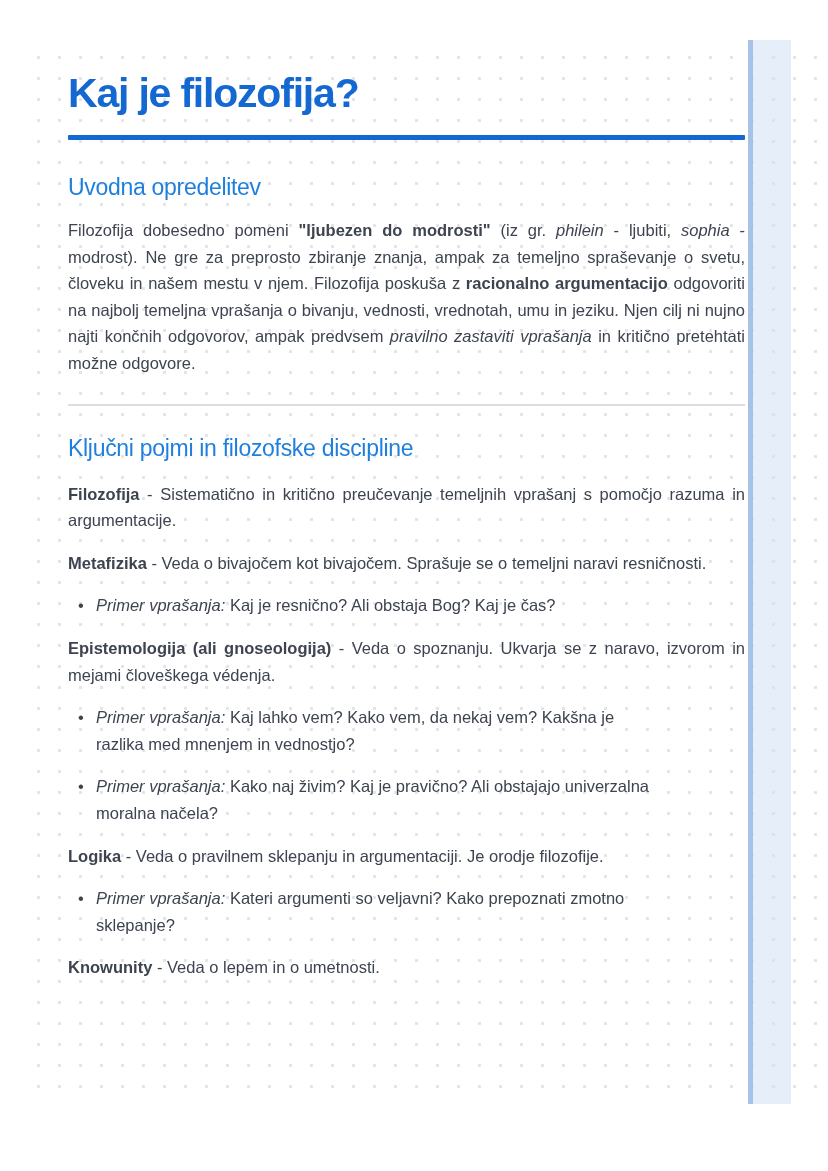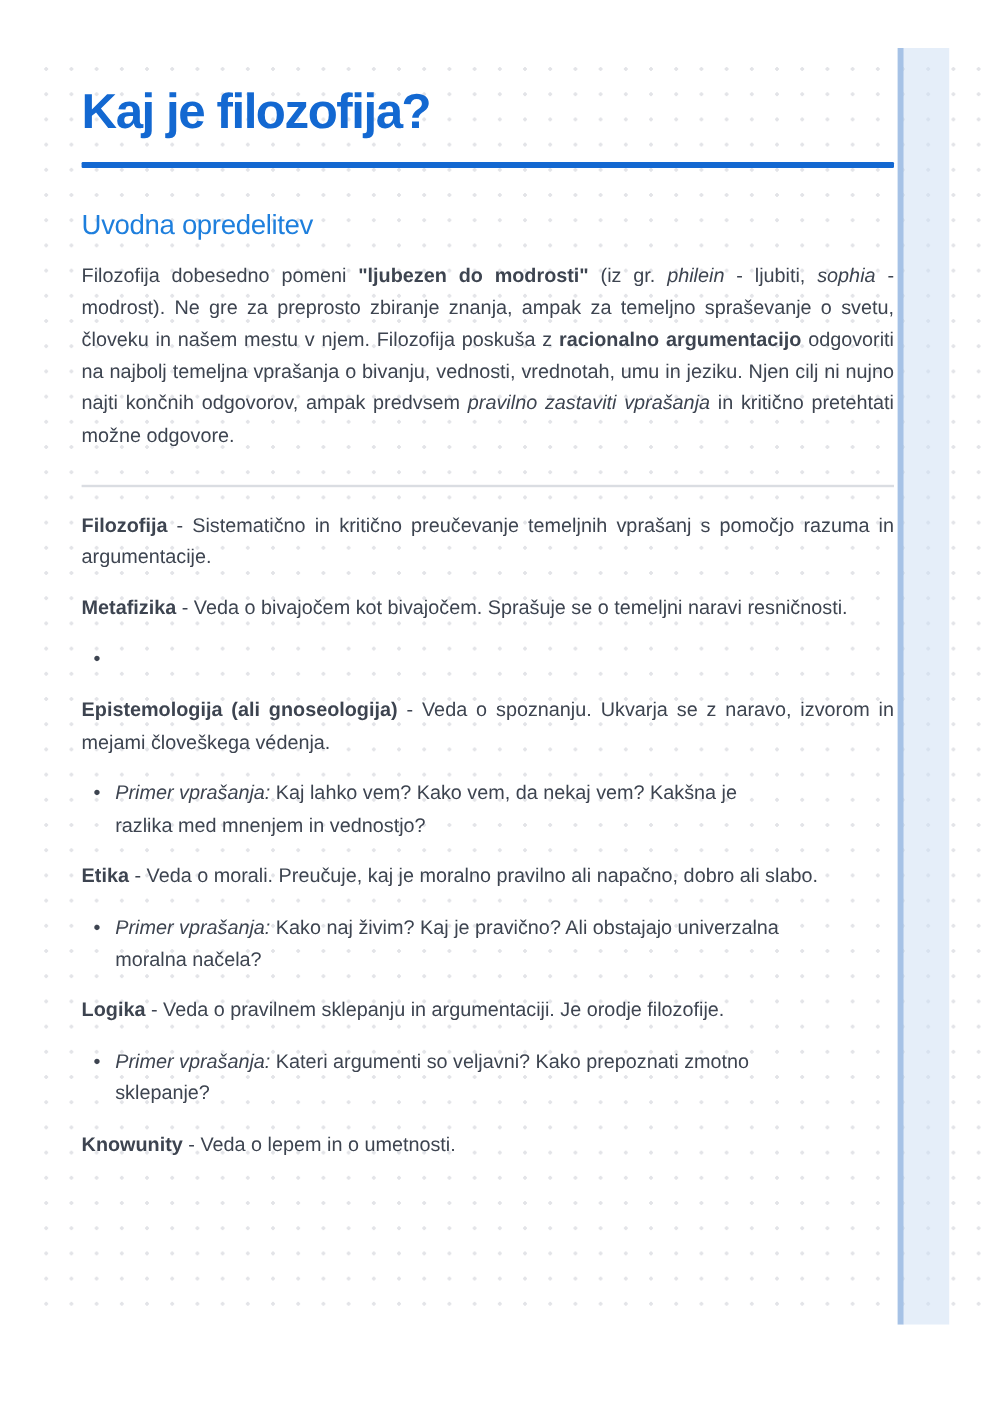--- a/index.html
+++ b/index.html
@@ -60,32 +60,33 @@
 
   <div class="content">
     <h1 class="title">Kaj je filozofija?</h1>
     <div class="rule"></div>
 
     <h2 class="sec">Uvodna opredelitev</h2>
     <p class="body-text intro-para"><span>Filozofija dobesedno pomeni </span><strong>"ljubezen do modrosti"</strong><span> (iz gr. </span><em>philein</em><span> - ljubiti, </span><em>sophia</em><span> - modrost). Ne gre za preprosto zbiranje znanja, ampak za temeljno spraševanje o svetu, človeku in našem mestu v njem. Filozofija poskuša z </span><strong>racionalno argumentacijo</strong><span> odgovoriti na najbolj temeljna vprašanja o bivanju, vednosti, vrednotah, umu in jeziku. Njen cilj ni nujno najti končnih odgovorov, ampak predvsem </span><em>pravilno zastaviti vprašanja</em><span> in kritično pretehtati možne odgovore.</span></p>
 
     <hr class="divider">
 
+    <h2 class="sec concepts">Ključni pojmi in filozofske discipline</h2>
     <div class="blocks body-text">
         <div class="para"><strong>Filozofija</strong><span> - Sistematično in kritično preučevanje temeljnih vprašanj s pomočjo razuma in argumentacije.</span></div>
         <div class="para"><strong>Metafizika</strong><span> - Veda o bivajočem kot bivajočem. Sprašuje se o temeljni naravi resničnosti.</span></div>
         <div class="bullet">
           <span class="marker">•</span>
+          <span class="btext"><em>Primer vprašanja:</em><span> Kaj je resnično? Ali obstaja Bog? Kaj je čas?</span></span>
         </div>
         <div class="para"><strong>Epistemologija (ali gnoseologija)</strong><span> - Veda o spoznanju. Ukvarja se z naravo, izvorom in mejami človeškega védenja.</span></div>
         <div class="bullet">
           <span class="marker">•</span>
           <span class="btext"><em>Primer vprašanja:</em><span> Kaj lahko vem? Kako vem, da nekaj vem? Kakšna je razlika med mnenjem in vednostjo?</span></span>
         </div>
-        <div class="para"><strong>Etika</strong><span> - Veda o morali. Preučuje, kaj je moralno pravilno ali napačno, dobro ali slabo.</span></div>
         <div class="bullet">
           <span class="marker">•</span>
           <span class="btext"><em>Primer vprašanja:</em><span> Kako naj živim? Kaj je pravično? Ali obstajajo univerzalna moralna načela?</span></span>
         </div>
         <div class="para"><strong>Logika</strong><span> - Veda o pravilnem sklepanju in argumentaciji. Je orodje filozofije.</span></div>
         <div class="bullet">
           <span class="marker">•</span>
           <span class="btext"><em>Primer vprašanja:</em><span> Kateri argumenti so veljavni? Kako prepoznati zmotno sklepanje?</span></span>
         </div>
         <div class="para"><strong>Knowunity</strong><span> - Veda o lepem in o umetnosti.</span></div>

